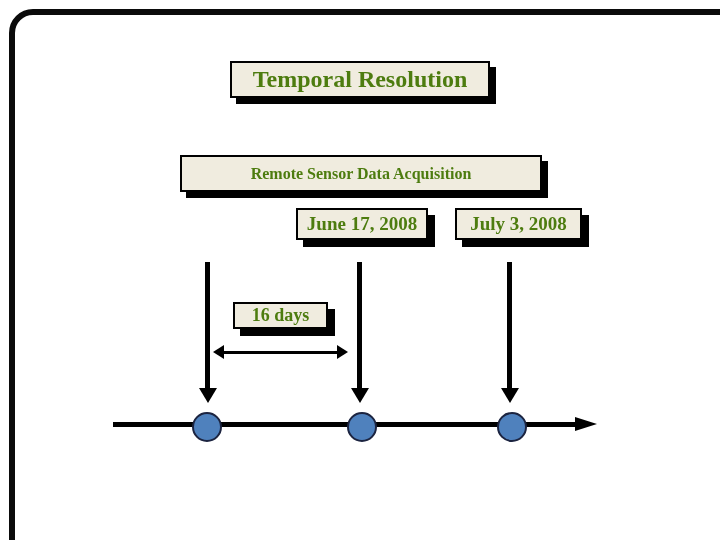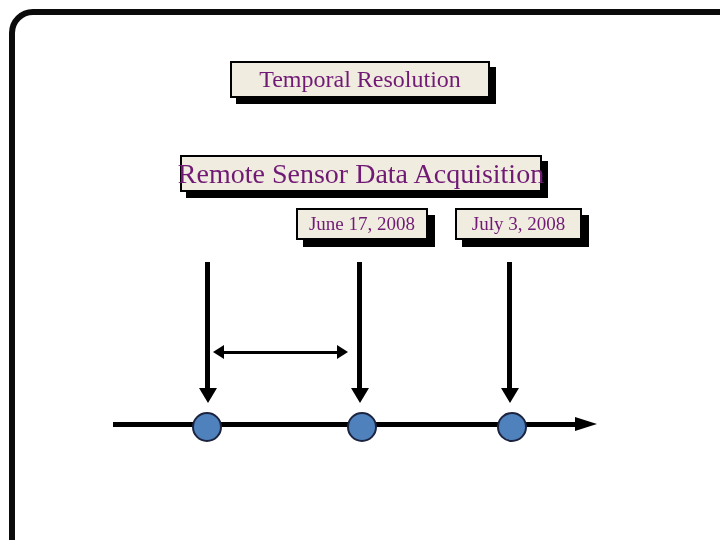--- a/index.html
+++ b/index.html
@@ -25,36 +25,37 @@
     border: 6px solid #0b0b0b;
     border-radius: 24px;
   }
 
   
   .box {
     position: absolute;
     box-sizing: border-box;
     background: #f0ecdf;
     border: 2px solid #000000;
-    color: #701a75;
+    color: #4d7c0f;
     display: flex;
     align-items: center;
     justify-content: center;
     white-space: nowrap;
+    font-weight: bold;
   }
   .shadow-lg { box-shadow: 6px 6px 0 0 #000000; }
   .shadow-sm { box-shadow: 7px 7px 0 0 #000000; }
 
   .title-box {
     left: 230px; top: 61px; width: 260px; height: 37px;
     font-size: 24px;
   }
   .acquisition-box {
     left: 180px; top: 155px; width: 362px; height: 37px;
-    font-size: 28px;
+    font-size: 16px;
   }
   .date-box { top: 208px; height: 32px; font-size: 19px; }
   .date-box-1 { left: 143px; width: 127px; }
   .date-box-2 { left: 296px; width: 132px; }
   .date-box-3 { left: 455px; width: 127px; }
 
   .interval-box {
     left: 233px; top: 302px; width: 95px; height: 27px;
     font-size: 18px;
   }
@@ -152,20 +153,21 @@
 
   <div class="box shadow-lg title-box">Temporal Resolution</div>
 
   <div class="box shadow-lg acquisition-box">Remote Sensor Data Acquisition</div>
 
 
   <div class="box shadow-sm date-box date-box-2">June 17, 2008</div>
 
   <div class="box shadow-sm date-box date-box-3">July 3, 2008</div>
 
+  <div class="box shadow-sm interval-box">16 days</div>
 
   <div class="varrow varrow-1">
     <div class="shaft"></div>
     <div class="head"></div>
   </div>
 
   <div class="varrow varrow-2">
     <div class="shaft"></div>
     <div class="head"></div>
   </div>

